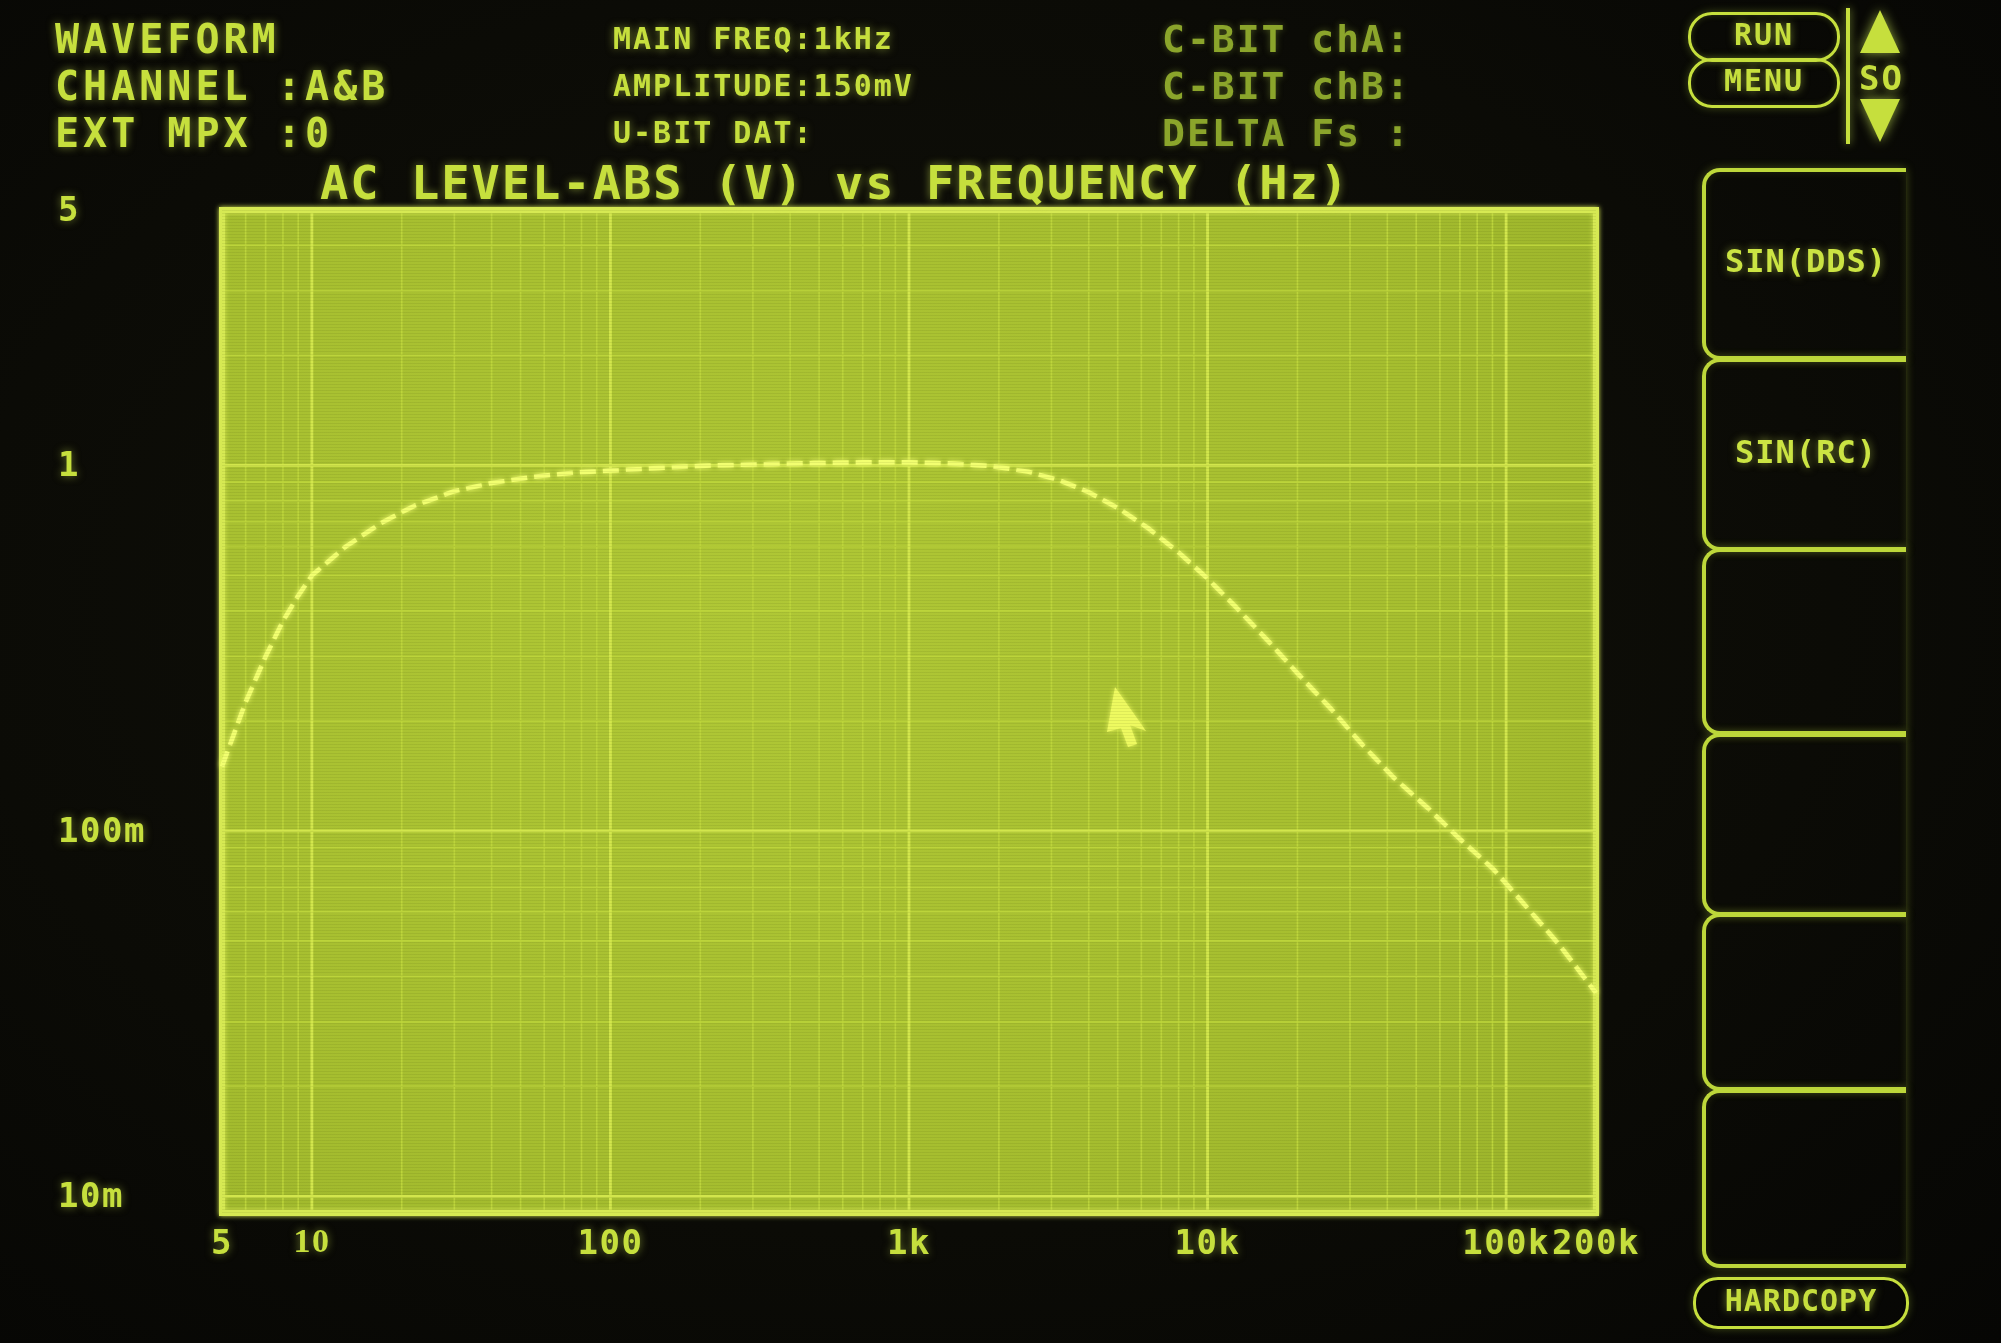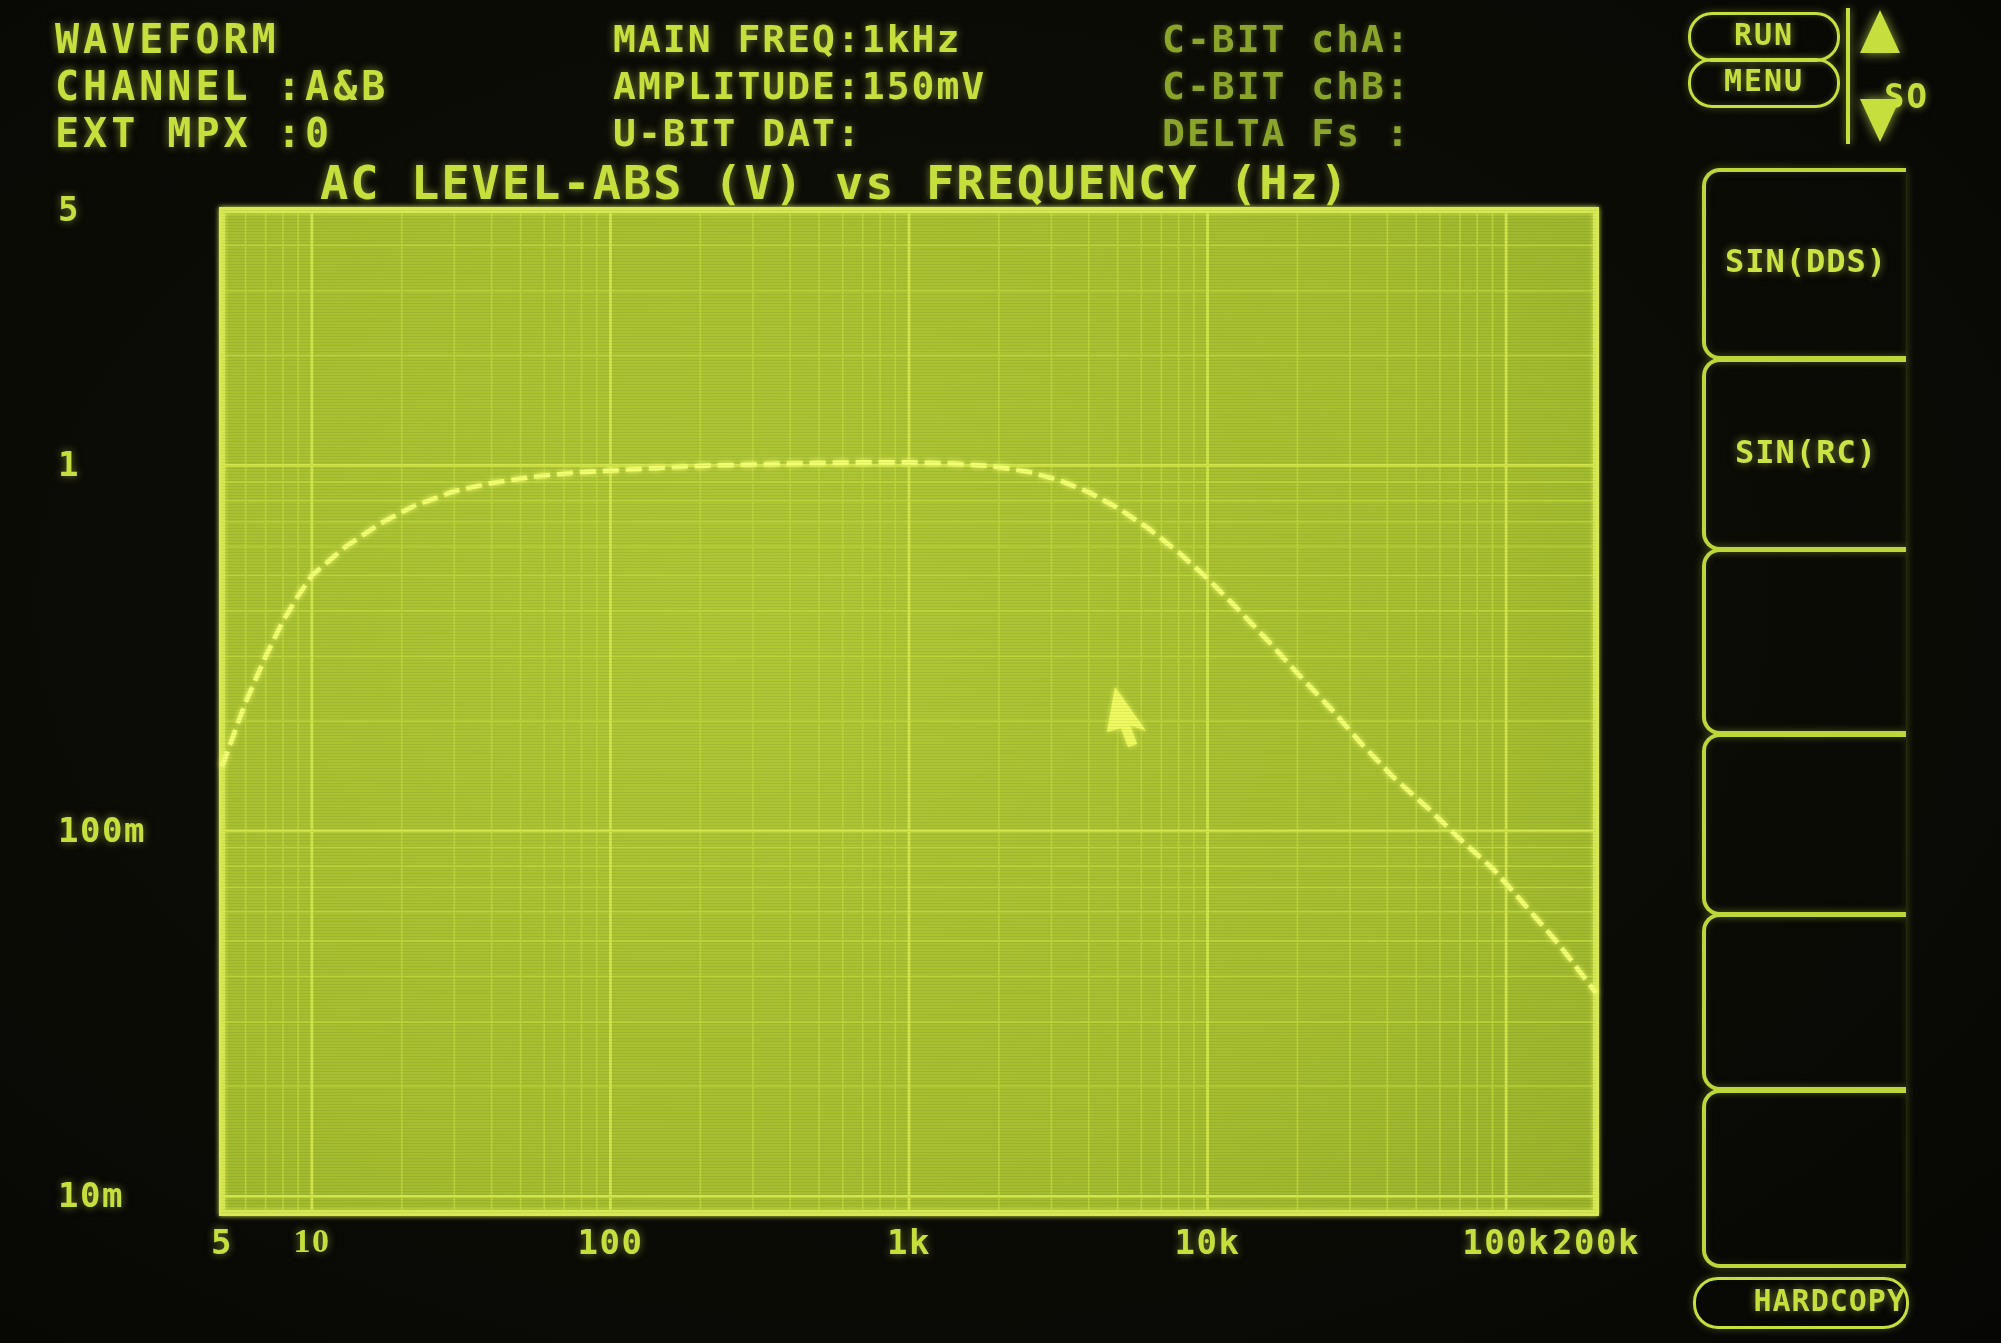--- a/index.html
+++ b/index.html
@@ -6,48 +6,48 @@
     --bright:#c6df3d;
     --dim:#8ba52b;
     --bg:#0b0b06;
   }
   html,body{margin:0;padding:0;background:#000;}
   body{width:2001px;height:1343px;position:relative;overflow:hidden;
        font-family:"DejaVu Sans Mono", monospace;font-weight:bold;}
   .screen{position:absolute;inset:0;background:radial-gradient(ellipse at 45% 45%, #11110a 0%, #0b0b06 60%, #060604 100%);}
   .gt{position:absolute;color:var(--bright);font-size:40px;letter-spacing:4px;
       line-height:46px;white-space:pre;text-shadow:0 0 9px rgba(205,230,80,.55);}
-  .gt.mid{font-size:38px;letter-spacing:2px;}
+  .gt.mid{font-size:30px;letter-spacing:2px;}
   .gt.dim{color:var(--dim);font-size:38px;letter-spacing:2px;text-shadow:0 0 7px rgba(160,190,60,.4);}
   .hl{background:#c9e23f;color:#1a2408;padding:0 13px;text-shadow:none;
       box-shadow:0 0 14px rgba(200,230,80,.55);}
   .row1{top:16px}.row2{top:63px}.row3{top:110px}
   .lcol{left:55px}.lval{left:277px}.mcol{left:613px}.rcol{left:1162px}
   .title{left:320px;top:160px;font-size:47px;letter-spacing:2px;}
   .pill{position:absolute;left:1688px;width:146px;height:44px;border:3px solid var(--bright);
         border-radius:24px;color:var(--bright);font-size:30px;letter-spacing:2px;
         text-align:center;line-height:40px;background:transparent;
         text-shadow:0 0 8px rgba(205,230,80,.55);box-shadow:0 0 8px rgba(170,200,60,.35), inset 0 0 6px rgba(170,200,60,.25);}
   .pill.run{top:12px}.pill.menu{top:58px}
   .vsep{position:absolute;left:1846px;top:8px;width:4px;height:136px;background:var(--bright);
         box-shadow:0 0 8px rgba(200,230,80,.6);}
   .arrow{position:absolute;width:0;height:0;filter:drop-shadow(0 0 6px rgba(205,235,85,.7));}
   .arrow.up{left:1860px;top:10px;border-left:20px solid transparent;border-right:20px solid transparent;border-bottom:43px solid var(--bright);}
   .arrow.down{left:1860px;top:99px;border-left:20px solid transparent;border-right:20px solid transparent;border-top:43px solid var(--bright);}
-  .updown-label{position:absolute;left:1859px;top:76px;font-size:34px;letter-spacing:2px;color:var(--bright);
-        text-shadow:0 0 8px rgba(205,230,80,.55);margin-left:25px;}
+  .updown-label{position:absolute;left:1859px;top:58px;font-size:34px;letter-spacing:2px;color:var(--bright);
+        text-shadow:0 0 8px rgba(205,230,80,.55);}
   .softkey{position:absolute;left:1702px;width:200px;border:4px solid #bdd73a;border-right:none;
         border-radius:18px 0 0 18px;box-shadow:0 0 10px rgba(180,210,60,.35), inset 0 0 8px rgba(180,210,60,.15);}
   .softkey .sklabel{position:absolute;left:0;right:0;top:50%;transform:translateY(-58%);
         text-align:center;color:#cbe443;font-size:32px;letter-spacing:1px;
         text-shadow:0 0 8px rgba(205,230,80,.55);}
   .sk1{top:168px;height:184px}.sk2{top:358px;height:185px}.sk3{top:548px;height:179px}
   .sk4{top:733px;height:175px}.sk5{top:913px;height:170px}.sk6{top:1089px;height:171px}
   .hardcopy{position:absolute;left:1693px;top:1277px;width:210px;height:46px;border:3px solid var(--bright);
-        border-radius:25px;color:var(--bright);font-size:30px;letter-spacing:1px;text-align:right;
+        border-radius:25px;color:var(--bright);font-size:30px;letter-spacing:1px;text-align:center;
         line-height:42px;text-shadow:0 0 8px rgba(205,230,80,.55);box-shadow:0 0 8px rgba(170,200,60,.35);}
   svg{position:absolute;left:0;top:0;}
   .tick{position:absolute;color:var(--bright);font-size:34px;letter-spacing:1.5px;
         text-shadow:0 0 8px rgba(205,230,80,.5);white-space:pre;}
   .tick.x{width:160px;text-align:center;top:1222px;}
   .scanlines{position:absolute;left:222px;top:210px;width:1374px;height:1003px;pointer-events:none;
         background:repeating-linear-gradient(0deg, rgba(40,50,0,.08) 0 1px, transparent 1px 3px);}
 </style>
 </head>
 <body>

